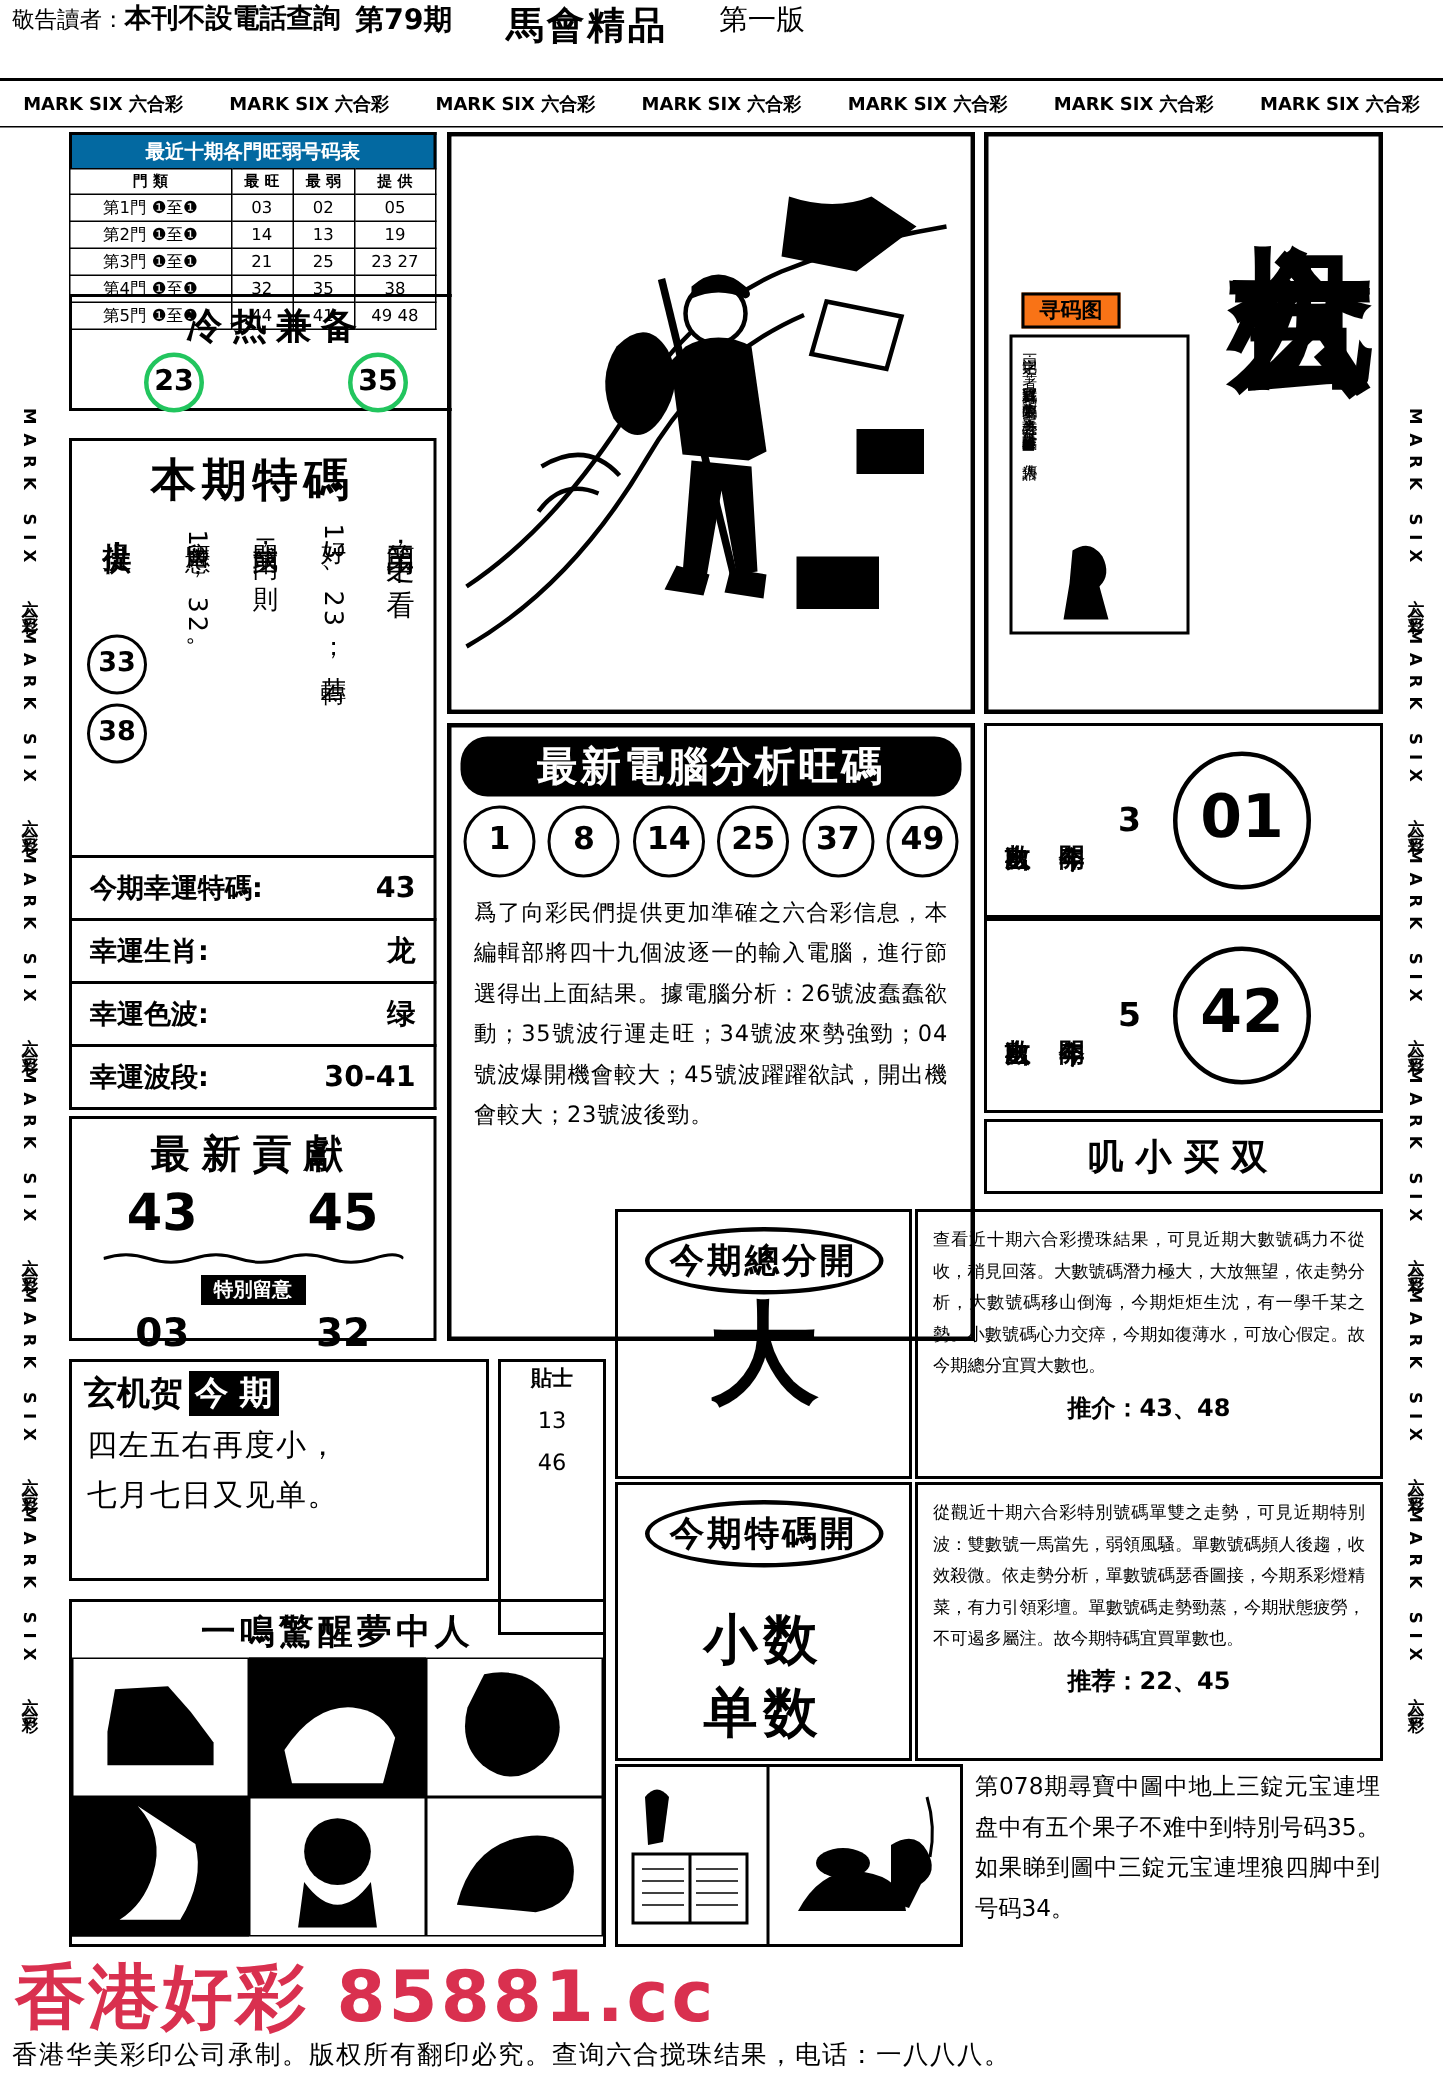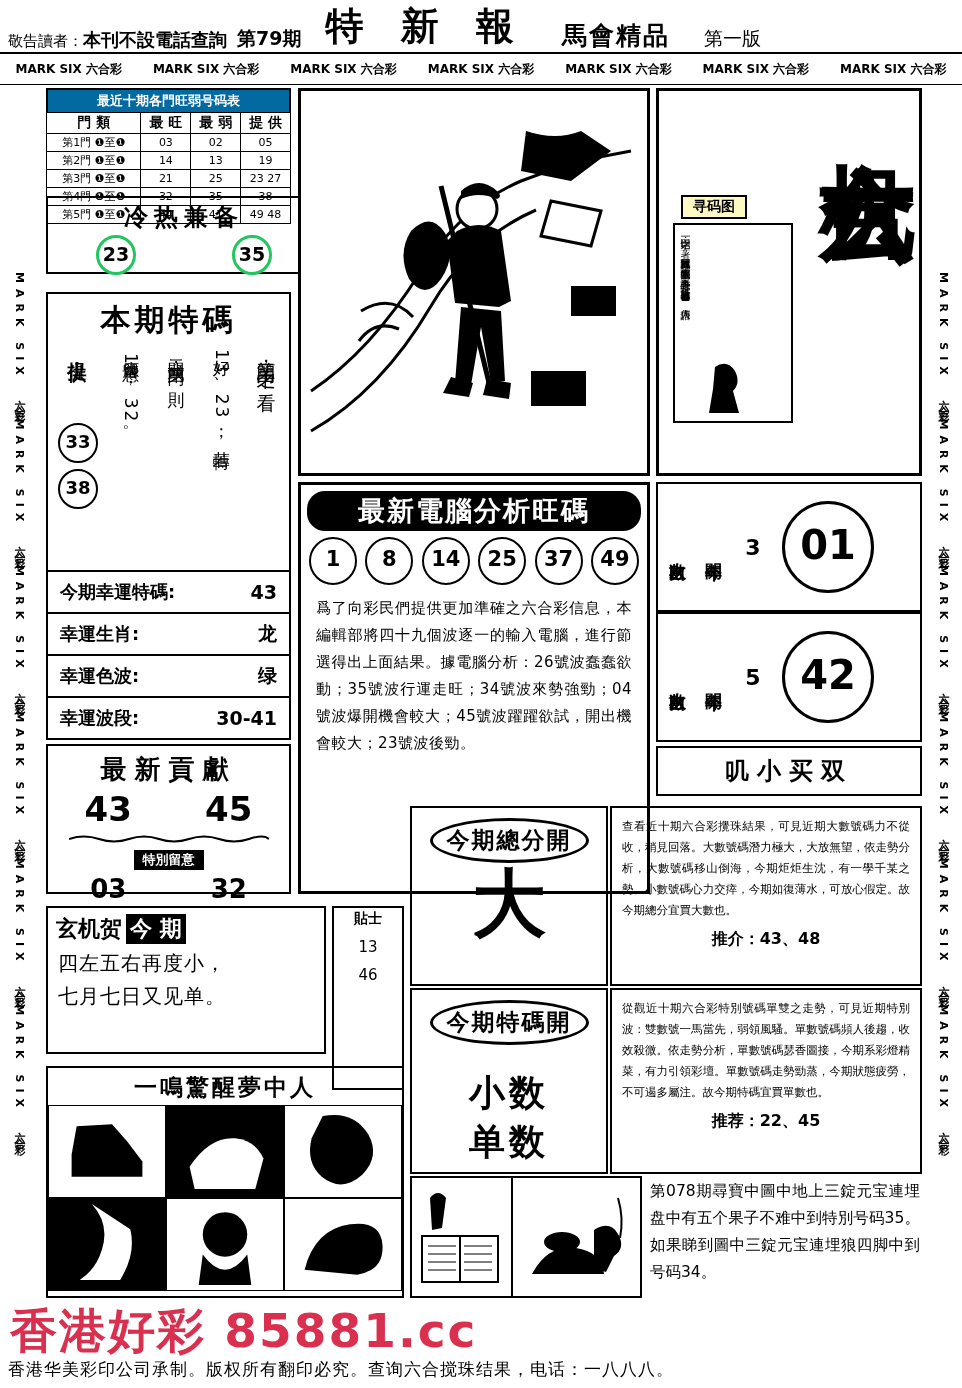--- a/index.html
+++ b/index.html
@@ -9,21 +9,21 @@
     font-family:"DejaVu Sans","Liberation Sans",sans-serif;
     color:#000;
     position:relative;
     overflow:hidden;
   }
   .page{position:relative;width:962px;height:1388px;}
 
   
   .masthead{
     position:absolute;left:0;top:0;width:962px;height:52px;
-    display:flex;align-items:flex-end;
+    display:flex;align-items:flex-start;
     border-bottom:2px solid #000;
   }
   .mh-note{font-size:15px;margin-left:8px;white-space:nowrap;}
   .mh-note b{font-size:18px;}
   .mh-issue{font-size:19px;margin-left:10px;font-weight:bold;}
   .mh-title{font-size:38px;font-weight:bold;letter-spacing:12px;margin-left:24px;}
   .mh-sub{font-size:25px;font-weight:bold;margin-left:36px;letter-spacing:2px;}
   .mh-page{font-size:19px;margin-left:34px;}
 
   
@@ -48,21 +48,21 @@
   .rail.right{right:2px;}
 
   
   .main{position:absolute;left:40px;top:88px;width:882px;height:1210px;}
 
   
   .tbl{position:absolute;left:6px;top:0;width:245px;}
   .tbl .cap{border:2px solid #000;border-bottom:none;text-align:center;font-size:13px;font-weight:bold;padding:2px 0;background:#0369a1;color:#fff;}
   table.t10{border-collapse:collapse;width:245px;font-size:11px;}
   table.t10 td,table.t10 th{border:1px solid #000;text-align:center;padding:1px 0;}
-  table.t10 thead th{font-weight:bold;font-size:14px;}
+  table.t10 thead th{font-weight:bold;font-size:10px;}
 
   .coldhot{position:absolute;left:6px;top:108px;width:276px;height:78px;border:2px solid #000;box-sizing:border-box;text-align:center;}
   .coldhot .t{font-size:24px;font-weight:bold;letter-spacing:6px;margin-top:3px;}
   .coldhot .nums{display:flex;justify-content:space-around;margin-top:2px;}
   .circ{display:inline-block;border:3px solid #22c55e;border-radius:50%;width:34px;height:34px;line-height:32px;font-size:19px;text-align:center;font-weight:bold;}
 
   .tema{position:absolute;left:6px;top:204px;width:245px;height:280px;border:2px solid #000;box-sizing:border-box;}
   .tema .h{font-size:30px;font-weight:bold;text-align:center;letter-spacing:4px;margin:6px 0 0;}
   .tema .vbody{display:flex;flex-direction:row-reverse;justify-content:space-between;padding:6px 10px 0 10px;height:210px;box-sizing:border-box;}
   .vt{writing-mode:vertical-rl;font-size:17px;line-height:24px;letter-spacing:2px;}
@@ -92,21 +92,21 @@
   .shengxiao .h{text-align:center;font-size:23px;font-weight:bold;letter-spacing:3px;padding:4px 0 2px;}
   .grid{display:grid;grid-template-columns:repeat(3,1fr);grid-template-rows:repeat(2,1fr);height:186px;}
   .cell{border:1px solid #000;position:relative;overflow:hidden;background:#fff;}
   .cell.dark{background:#000;}
 
   
   .pic{position:absolute;left:258px;top:0;width:352px;height:388px;border:3px solid #000;box-sizing:border-box;overflow:hidden;}
   .logo{position:absolute;left:616px;top:0;width:266px;height:388px;border:3px solid #000;box-sizing:border-box;overflow:hidden;}
   .logo .big{position:absolute;right:4px;top:-6px;writing-mode:vertical-rl;font-size:96px;font-weight:bold;line-height:92px;letter-spacing:0;}
   .logo .sm{position:absolute;left:14px;top:132px;width:120px;height:200px;border:2px solid #000;box-sizing:border-box;}
-  .logo .smcap{position:absolute;left:22px;top:104px;border:2px solid #000;padding:1px 10px;font-size:14px;font-weight:bold;background:#fef9c3;}
+  .logo .smcap{position:absolute;left:22px;top:104px;border:2px solid #000;padding:1px 10px;font-size:14px;font-weight:bold;background:#f97316;}
   .logo .poem{writing-mode:vertical-rl;font-size:10px;line-height:13px;padding:6px 4px;height:120px;}
 
   
   .comp{position:absolute;left:258px;top:394px;width:352px;height:412px;border:3px solid #000;box-sizing:border-box;}
   .comp .hd{background:#000;color:#fff;text-align:center;font-size:27px;font-weight:bold;letter-spacing:2px;margin:6px;padding:2px 0;border-radius:18px;}
   .comp .row{display:flex;justify-content:space-between;padding:0 8px;margin-top:4px;}
   .comp .row .b{border:2px solid #000;border-radius:50%;width:44px;height:44px;line-height:40px;text-align:center;font-size:21px;font-weight:bold;}
   .comp p{font-size:15px;line-height:27px;margin:10px 15px 0;text-align:justify;letter-spacing:0.5px;}
 
   
@@ -137,21 +137,20 @@
 </head>
 <body>
 
 <div class="page">
 
   <div class="masthead">
     <div class="mh-note">
       <span>敬告讀者：</span><b>本刊不設電話查詢</b>
     </div>
     <div class="mh-issue">第79期</div>
-    <div class="mh-title">特 新 報</div>
     <div class="mh-sub">馬會精品</div>
     <div class="mh-page">第一版</div>
   </div>
 
   <div class="band">
     <span>MARK SIX 六合彩</span>
     <span>MARK SIX 六合彩</span>
     <span>MARK SIX 六合彩</span>
     <span>MARK SIX 六合彩</span>
     <span>MARK SIX 六合彩</span>

